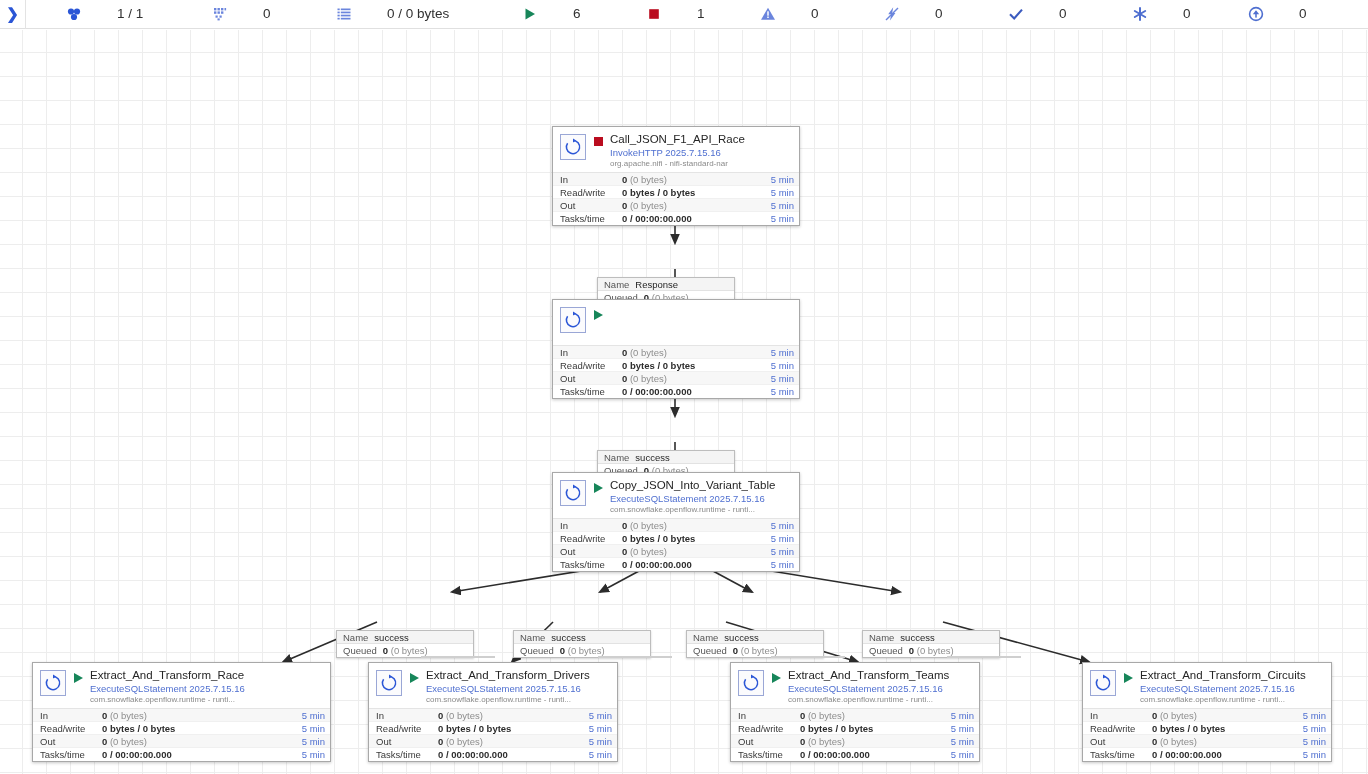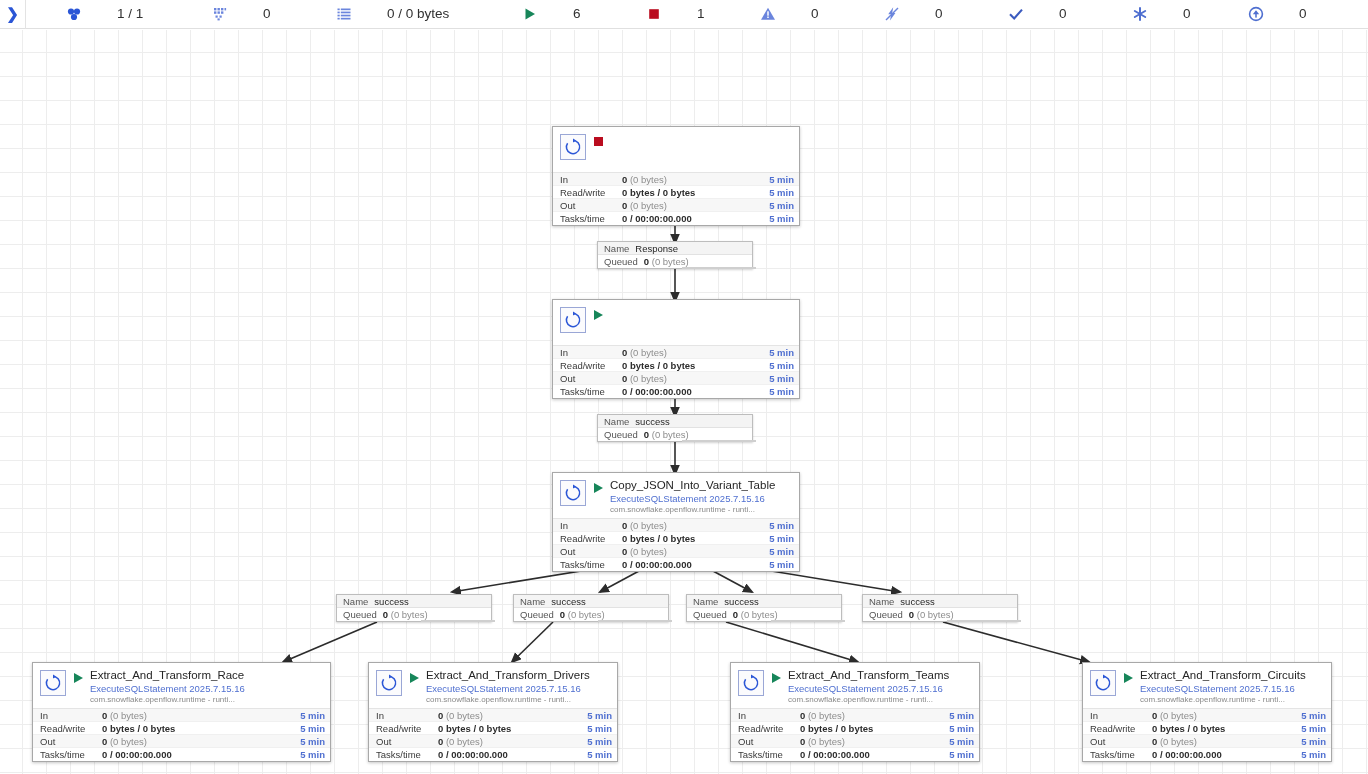--- a/index.html
+++ b/index.html
@@ -109,29 +109,30 @@
     font-size: 9.5px;
     border-bottom: 1px solid #f0f0f0;
     padding: 0 5px 0 7px;
   }
   .stat-row:last-child { border-bottom: none; justify-content: flex-end; }
   .stat-row.alt { background: #f7f7f7; }
   .stat-label { width: 62px; flex: 0 0 62px; color: #3a3a3a; }
   .stat-value { flex: 1 1 auto; color: #2d2d2d; }
   .stat-value b { font-weight: bold; }
   .stat-value .dim { color: #8d8d8d; font-weight: normal; }
-  .stat-time { color: #4f6fd0; text-align: right; flex: 0 0 40px; font-weight: bold; }
+  .stat-time { color: #4f6fd0; text-align: right; flex: 0 0 40px; }
 
   
   .conn {
     position: absolute;
-    width: 156px;
+    width: 138px;
     background: #ffffff;
     border: 1px solid #bdbdbd;
     box-shadow: 0 1px 2px rgba(0,0,0,0.18);
+    margin-top: 36px;
   }
   .conn-row {
     display: flex; align-items: center;
     height: 13px; padding: 0 5px 0 6px;
     font-size: 9.5px;
   }
   .conn-row.top { background: #f4f4f4; border-bottom: 1px solid #e2e2e2; }
   .conn-key { color: #555; margin-right: 6px; }
   .conn-val { color: #262626; }
   .conn-val b { font-weight: bold; }
@@ -302,20 +303,25 @@
     <div class="proc-head">
       <div class="proc-icon">
         <svg width="18" height="18" viewBox="0 0 18 18">
           <path d="M9 2.4 A6.6 6.6 0 1 1 3.6 5.2" fill="none" stroke="#2b56d6" stroke-width="1.5"></path>
           <polygon points="9,0.6 9,4.4 12.2,2.5" fill="#2b56d6"></polygon>
         </svg>
       </div>
       <div class="proc-state">
         <div class="state-stopped"></div>
       </div>
+      <div class="proc-titles">
+        <div class="proc-name">Call_JSON_F1_API_Race</div>
+        <div class="proc-type">InvokeHTTP 2025.7.15.16</div>
+        <div class="proc-bundle">org.apache.nifi - nifi-standard-nar</div>
+      </div>
     </div>
     <div class="proc-stats">
       <div class="stat-row alt">
         <span class="stat-label">In</span>
         <span class="stat-value"><b>0</b>
           <span class="dim">(0 bytes)</span></span>
         <span class="stat-time">5 min</span>
       </div>
       <div class="stat-row">
         <span class="stat-label">Read/write</span>

